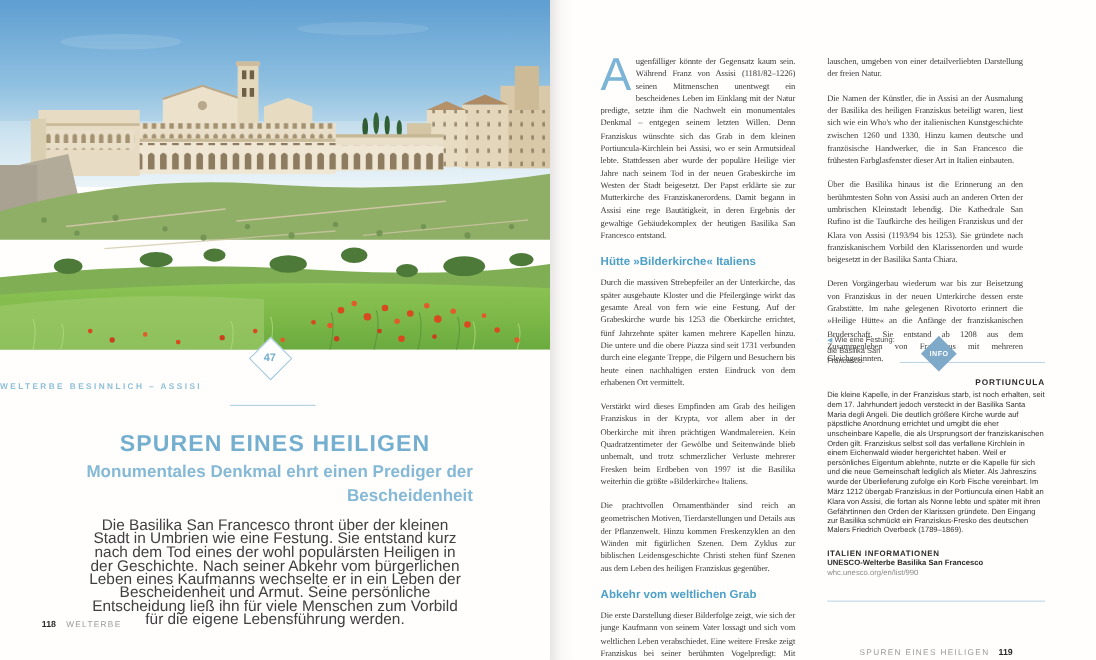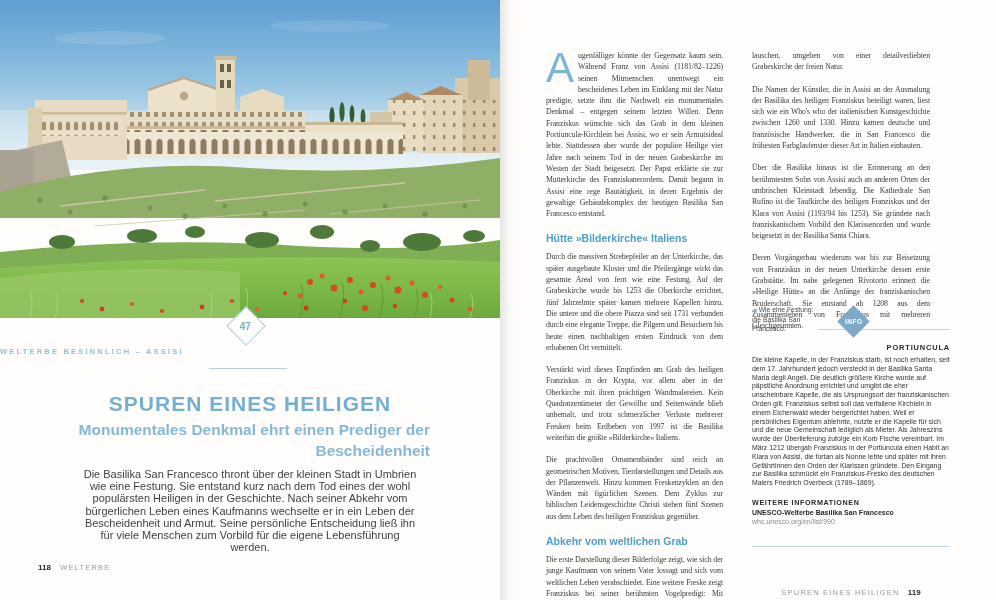--- a/index.html
+++ b/index.html
@@ -24,21 +24,21 @@
 
   .kicker{position:absolute;left:0;top:347px;width:584px;text-align:left;
     font-size:7.5px;font-weight:bold;letter-spacing:2.2px;color:#8fc0d9;}
   .kicker-rule{position:absolute;left:209px;top:368px;width:78px;height:1px;background:#aecfe0;}
 
   .title{position:absolute;left:0;top:378px;width:500px;text-align:center;
     font-size:21px;font-weight:bold;letter-spacing:1px;color:#74afd0;}
   .subtitle{position:absolute;left:70px;top:406px;width:360px;text-align:right;
     font-size:15.5px;line-height:21px;color:#85b9d6;}
   .intro{position:absolute;left:80px;top:457px;width:340px;text-align:center;
-    font-size:11px;line-height:12.2px;color:#3f3f3f;}
+    font-size:14px;line-height:12.2px;color:#3f3f3f;}
 
   .footer-left{position:absolute;left:38px;top:563px;font-size:8px;color:#222;}
   .footer-left .pnum{font-weight:bold;color:#2a2a2a;}
   .footer-left .sect{color:#9a9a9a;letter-spacing:1.2px;margin-left:7px;font-size:7.5px;}
 
   
   .col1{position:absolute;left:546px;top:50px;width:177px;}
   .col2{position:absolute;left:752px;top:50px;width:178px;}
 
   .body-text{font-family:"Liberation Serif",serif;font-size:7.8px;line-height:11.3px;
@@ -248,39 +248,39 @@
     <p class="body-text"><span class="dropcap">A</span><span>ugenfälliger könnte der Gegensatz kaum sein. Während Franz von Assisi (1181/82–1226) seinen Mitmenschen unentwegt ein bescheidenes Leben im Einklang mit der Natur predigte, setzte ihm die Nachwelt ein monumentales Denkmal – entgegen seinem letzten Willen. Denn Franziskus wünschte sich das Grab in dem kleinen Portiuncula-Kirchlein bei Assisi, wo er sein Armutsideal lebte. Stattdessen aber wurde der populäre Heilige vier Jahre nach seinem Tod in der neuen Grabeskirche im Westen der Stadt beigesetzt. Der Papst erklärte sie zur Mutterkirche des Franziskanerordens. Damit begann in Assisi eine rege Bautätigkeit, in deren Ergebnis der gewaltige Gebäudekomplex der heutigen Basilika San Francesco entstand.</span></p>
     <h3 class="sec-heading">Hütte »Bilderkirche« Italiens</h3>
     <p class="body-text">Durch die massiven Strebepfeiler an der Unterkirche, das später ausgebaute Kloster und die Pfeilergänge wirkt das gesamte Areal von fern wie eine Festung. Auf der Grabeskirche wurde bis 1253 die Oberkirche errichtet, fünf Jahrzehnte später kamen mehrere Kapellen hinzu. Die untere und die obere Piazza sind seit 1731 verbunden durch eine elegante Treppe, die Pilgern und Besuchern bis heute einen nachhaltigen ersten Eindruck von dem erhabenen Ort vermittelt.</p>
     <p class="body-text">Verstärkt wird dieses Empfinden am Grab des heiligen Franziskus in der Krypta, vor allem aber in der Oberkirche mit ihren prächtigen Wandmalereien. Kein Quadratzentimeter der Gewölbe und Seitenwände blieb unbemalt, und trotz schmerzlicher Verluste mehrerer Fresken beim Erdbeben von 1997 ist die Basilika weiterhin die größte »Bilderkirche« Italiens.</p>
     <p class="body-text">Die prachtvollen Ornamentbänder sind reich an geometrischen Motiven, Tierdarstellungen und Details aus der Pflanzenwelt. Hinzu kommen Freskenzyklen an den Wänden mit figürlichen Szenen. Dem Zyklus zur biblischen Leidensgeschichte Christi stehen fünf Szenen aus dem Leben des heiligen Franziskus gegenüber.</p>
     <h3 class="sec-heading">Abkehr vom weltlichen Grab</h3>
     <p class="body-text">Die erste Darstellung dieser Bilderfolge zeigt, wie sich der junge Kaufmann von seinem Vater lossagt und sich vom weltlichen Leben verabschiedet. Eine weitere Freske zeigt Franziskus bei seiner berühmten Vogelpredigt: Mit ausgestreckter Hand nähert er sich den kleinen Wesen, die in einer geordneten Reihe zu ihm aufblicken und seinen Worten</p>
   </div>
 
   <div class="col2">
-    <p class="body-text">lauschen, umgeben von einer detailverliebten Grabeskirche der freien Natur.</p>
+    <p class="body-text">lauschen, umgeben von einer detailverliebten Darstellung der freien Natur.</p>
     <p class="body-text">Die Namen der Künstler, die in Assisi an der Ausmalung der Basilika des heiligen Franziskus beteiligt waren, liest sich wie ein Who's who der italienischen Kunstgeschichte zwischen 1260 und 1330. Hinzu kamen deutsche und französische Handwerker, die in San Francesco die frühesten Farbglasfenster dieser Art in Italien einbauten.</p>
     <p class="body-text">Über die Basilika hinaus ist die Erinnerung an den berühmtesten Sohn von Assisi auch an anderen Orten der umbrischen Kleinstadt lebendig. Die Kathedrale San Rufino ist die Taufkirche des heiligen Franziskus und der Klara von Assisi (1193/94 bis 1253). Sie gründete nach franziskanischem Vorbild den Klarissenorden und wurde beigesetzt in der Basilika Santa Chiara.</p>
     <p class="body-text">Deren Vorgängerbau wiederum war bis zur Beisetzung von Franziskus in der neuen Unterkirche dessen erste Grabstätte. Im nahe gelegenen Rivotorto erinnert die »Heilige Hütte« an die Anfänge der franziskanischen Bruderschaft. Sie entstand ab 1208 aus dem Zusammenleben von Franziskus mit mehreren Gleichgesinnten.</p>
   </div>
 
   <div class="caption">
     <span class="arr">◀</span><span>Wie eine Festung: die Basilika San Francesco.</span>
   </div>
 
   <div class="info-rule-top"></div>
   <div class="info-diamond">
     <span>INFO</span>
   </div>
 
   <div class="info-box">
     <p class="info-title">PORTIUNCULA</p>
     <p class="info-body">Die kleine Kapelle, in der Franziskus starb, ist noch erhalten, seit dem 17. Jahrhundert jedoch versteckt in der Basilika Santa Maria degli Angeli. Die deutlich größere Kirche wurde auf päpstliche Anordnung errichtet und umgibt die eher unscheinbare Kapelle, die als Ursprungsort der franziskanischen Orden gilt. Franziskus selbst soll das verfallene Kirchlein in einem Eichenwald wieder hergerichtet haben. Weil er persönliches Eigentum ablehnte, nutzte er die Kapelle für sich und die neue Gemeinschaft lediglich als Mieter. Als Jahreszins wurde der Überlieferung zufolge ein Korb Fische vereinbart. Im März 1212 übergab Franziskus in der Portiuncula einen Habit an Klara von Assisi, die fortan als Nonne lebte und später mit ihren Gefährtinnen den Orden der Klarissen gründete. Den Eingang zur Basilika schmückt ein Franziskus-Fresko des deutschen Malers Friedrich Overbeck (1789–1869).</p>
-    <p class="info-more-title">WEITERE INFORMATIONEN</p>
+    <p class="info-more-title">ITALIEN INFORMATIONEN</p>
     <p class="info-more-name">UNESCO-Welterbe Basilika San Francesco</p>
     <p class="info-more-url">whc.unesco.org/en/list/990</p>
   </div>
   <div class="info-rule-bottom"></div>
 
   <div class="footer-right">
     <span class="sect">SPUREN EINES HEILIGEN</span>
     <span class="pnum">119</span>
   </div>
 

